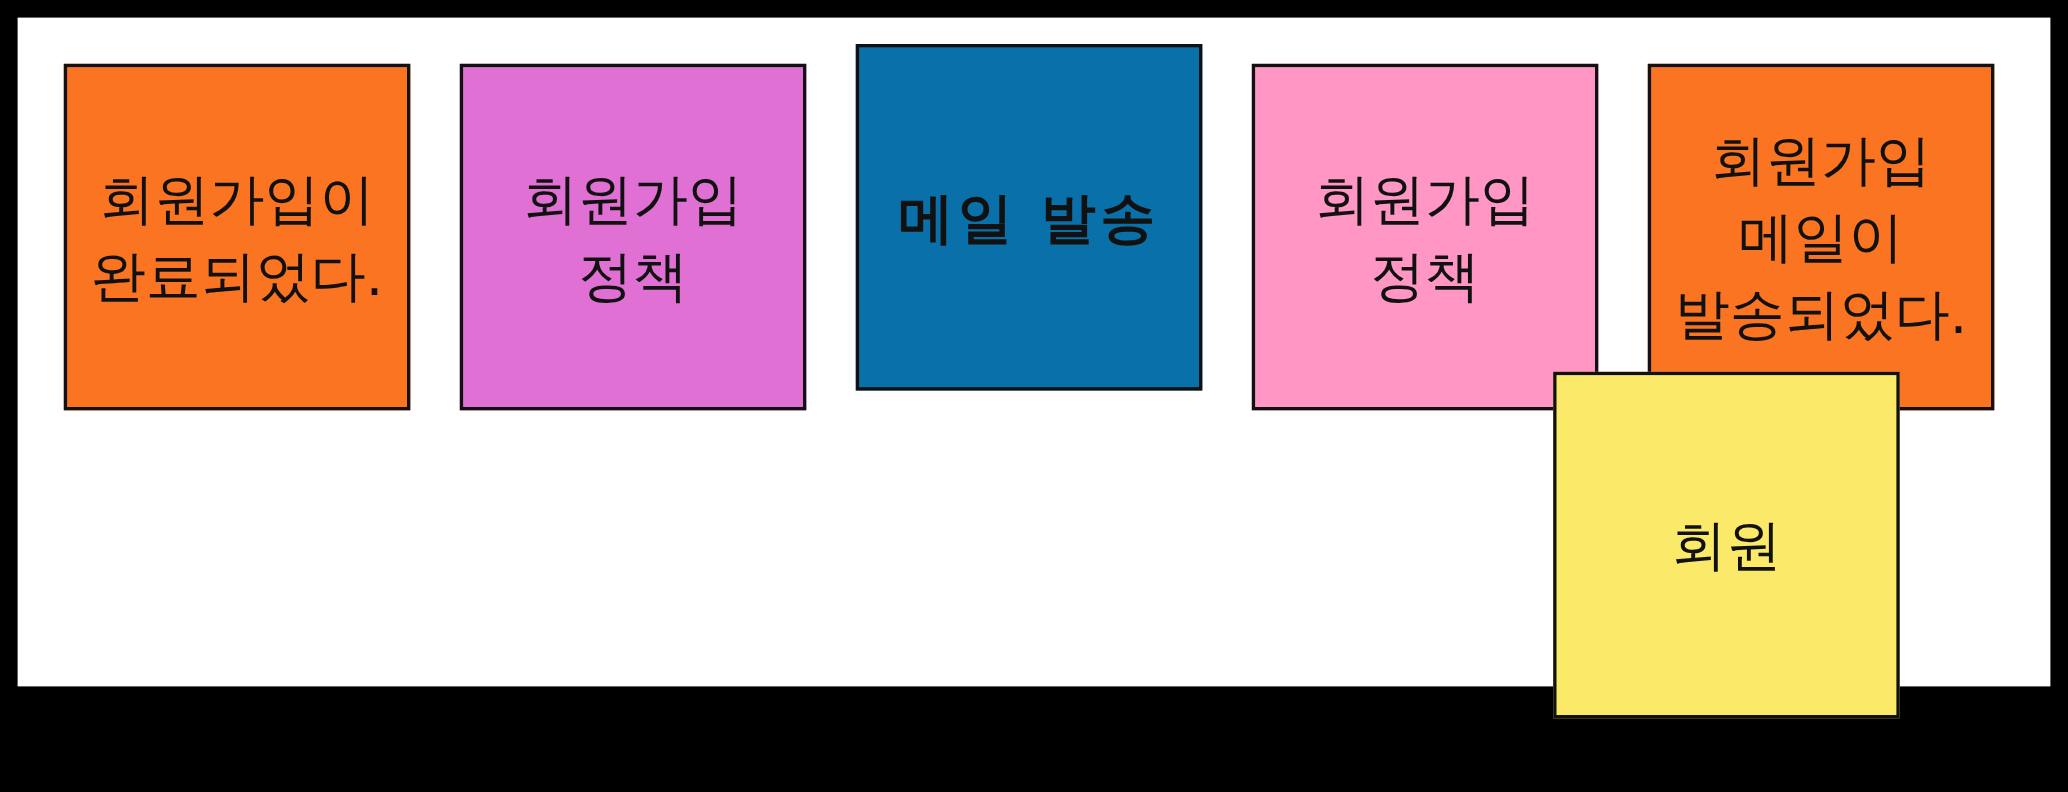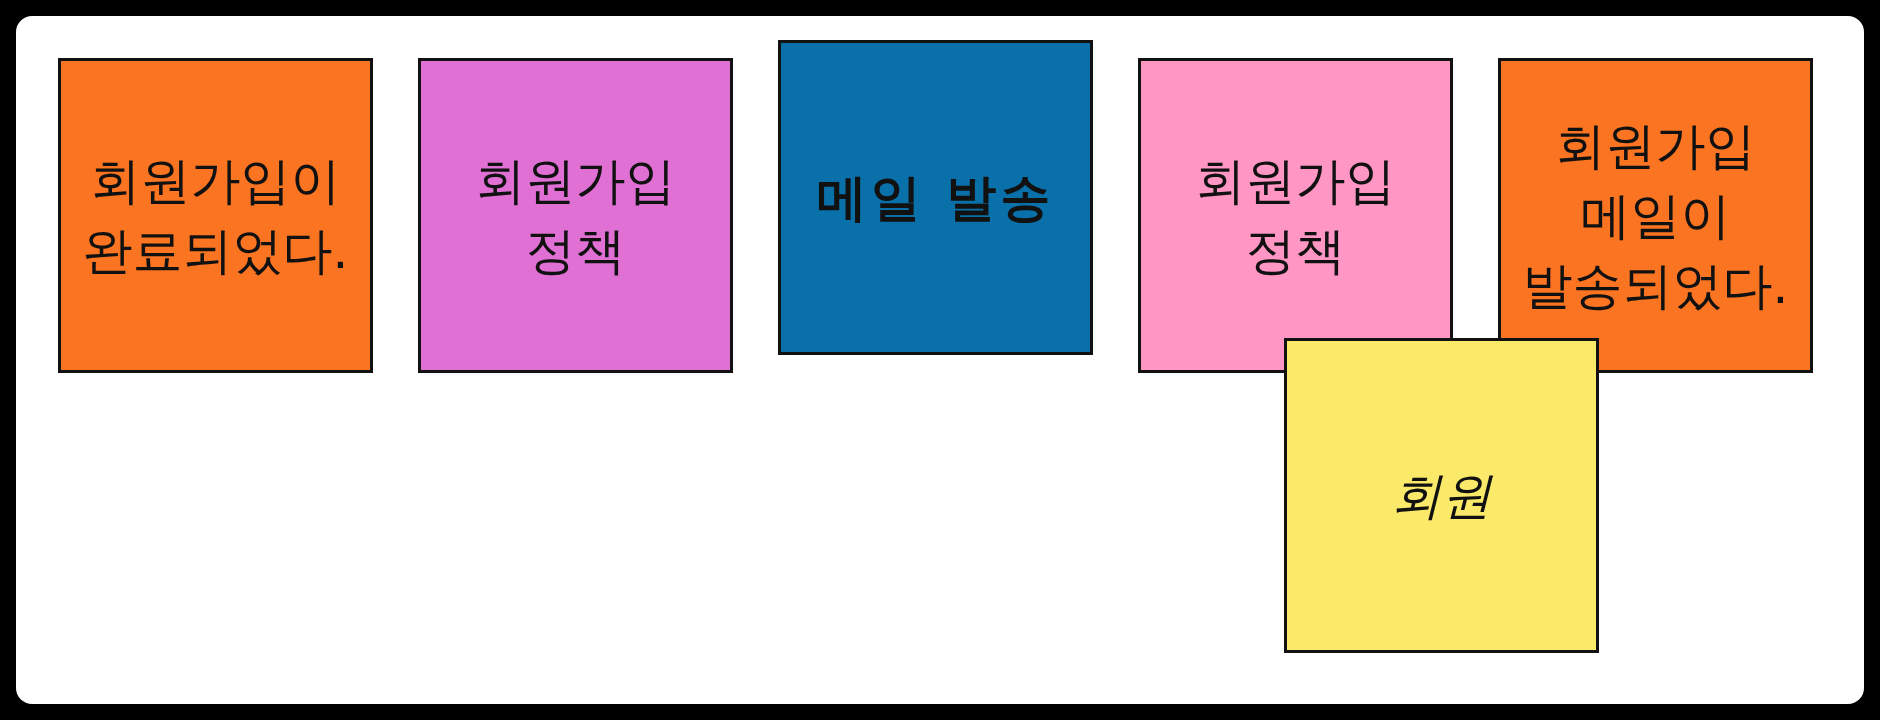--- a/index.html
+++ b/index.html
@@ -1,28 +1,28 @@
 <!DOCTYPE html>
 <html><head>
 <meta charset="utf-8">
 <style>
   html, body { margin:0; padding:0; }
   body { width:1880px; height:720px; background:#000; position:relative; overflow:hidden;
          font-family:"DejaVu Sans", sans-serif; }
-  .canvas { position:absolute; left:16px; top:16px; width:1848px; height:688px; background:#ffffff;border-radius:16px; }
+  .canvas { position:absolute; left:16px; top:16px; width:1848px; height:608px; background:#ffffff; }
   .note { position:absolute; width:309px; height:309px; border:3px solid #111; box-sizing:content-box;
           display:flex; align-items:center; justify-content:center; text-align:center; color:#111;
           font-size:50px; line-height:70px; white-space:pre-line; }
   .note span { display:block; }
   .n1 { left:42px;  top:42px; }
   .n2 { left:402px; top:42px; }
   .n3 { left:762px; top:24px; font-weight:bold; letter-spacing:4px; }
   .n4 { left:1122px; top:42px; }
   .n5 { left:1482px; top:42px; }
-  .n6 { left:1268px; top:322px; z-index:2;font-style:italic; }
+  .n6 { left:1396px; top:322px; z-index:2; }
 </style>
 </head>
 <body>
 
 <div class="canvas">
   <div class="note n1" style="background:#fa7421">
     <span>회원가입이
 완료되었다.</span>
   </div>
   <div class="note n2" style="background:#e070d4">

